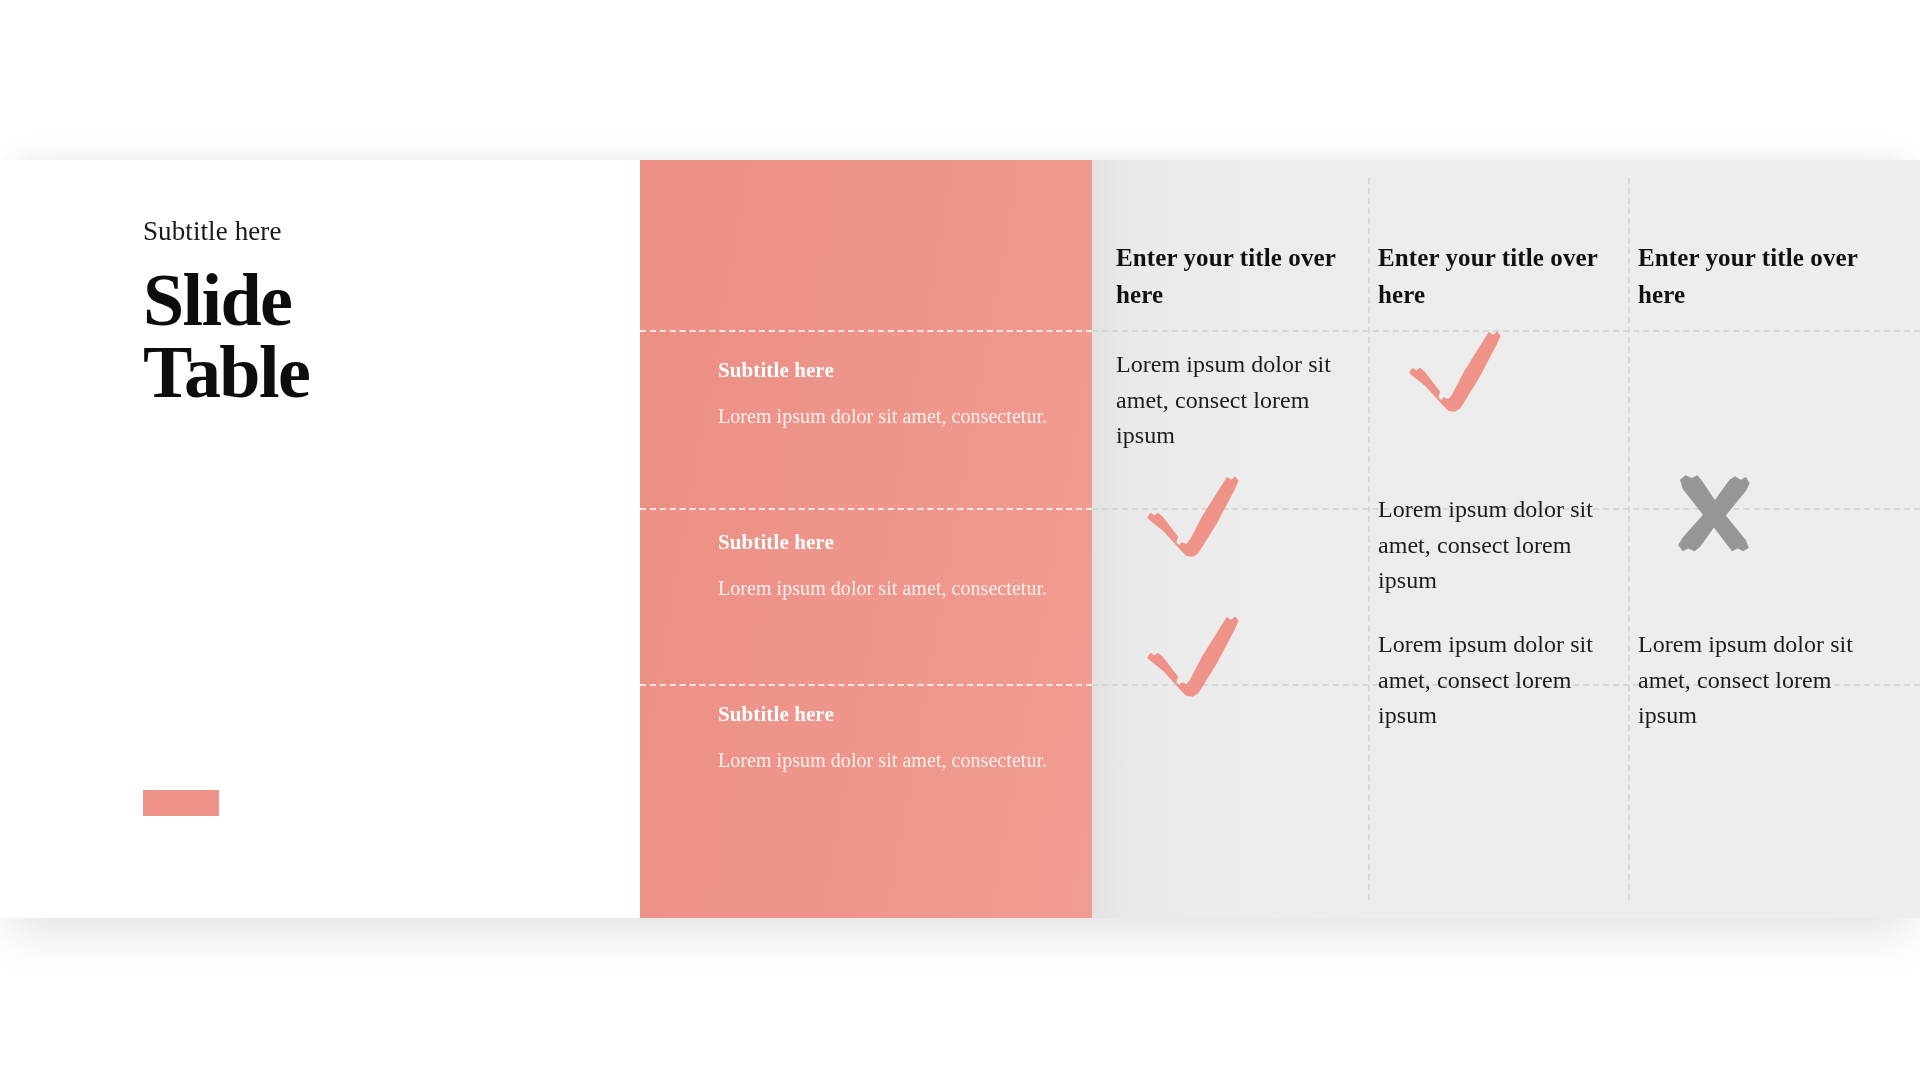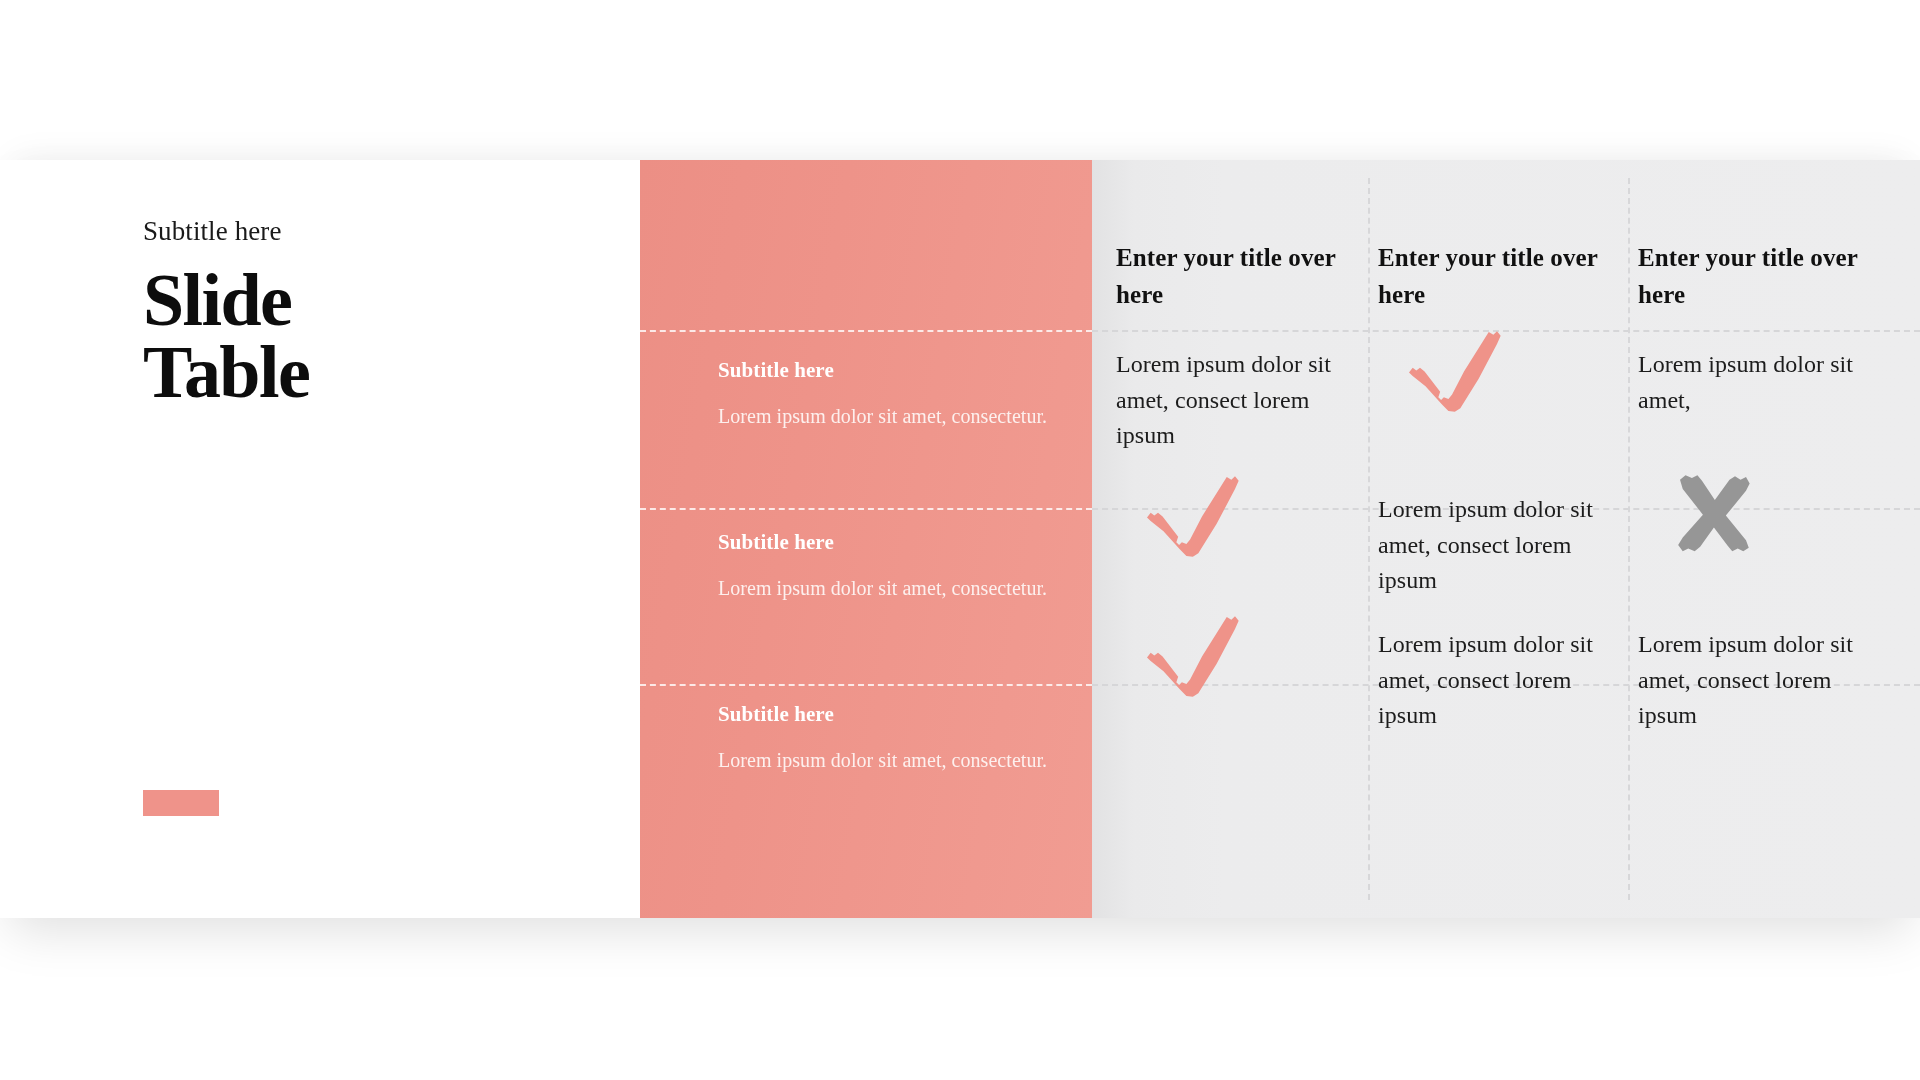--- a/index.html
+++ b/index.html
@@ -172,21 +172,20 @@
       <div class="cell head c3 rH">Enter your title over here</div>
 
       <div class="cell c1 r1">Lorem ipsum dolor sit amet, consect lorem ipsum</div>
       <div class="mark m-c2-r1">
         <svg viewBox="0 0 120 100" aria-hidden="true">
           <path d="M12 57 L16 52 L20 55 L24 52 L29 56 L46 78 L44 84 L47 87
                    L50 84 L55 86 L59 81 L72 56 L92 24 L99 13 L104 16 L108 12 L112 17
                    L108 26 L88 64 L68 96 L62 100 L55 99 L48 92 L30 72 L16 61 Z" fill="#ef9389"></path>
         </svg>
       </div>
-      <div class="cell c3 r1">Lorem ipsum dolor sit amet,</div>
 
       <div class="mark m-c1-r2">
         <svg viewBox="0 0 120 100" aria-hidden="true">
           <path d="M12 57 L16 52 L20 55 L24 52 L29 56 L46 78 L44 84 L47 87
                    L50 84 L55 86 L59 81 L72 56 L92 24 L99 13 L104 16 L108 12 L112 17
                    L108 26 L88 64 L68 96 L62 100 L55 99 L48 92 L30 72 L16 61 Z" fill="#ef9389"></path>
         </svg>
       </div>
       <div class="cell c2 r2">Lorem ipsum dolor sit amet, consect lorem ipsum</div>
       <div class="mark m-c3-r2">

